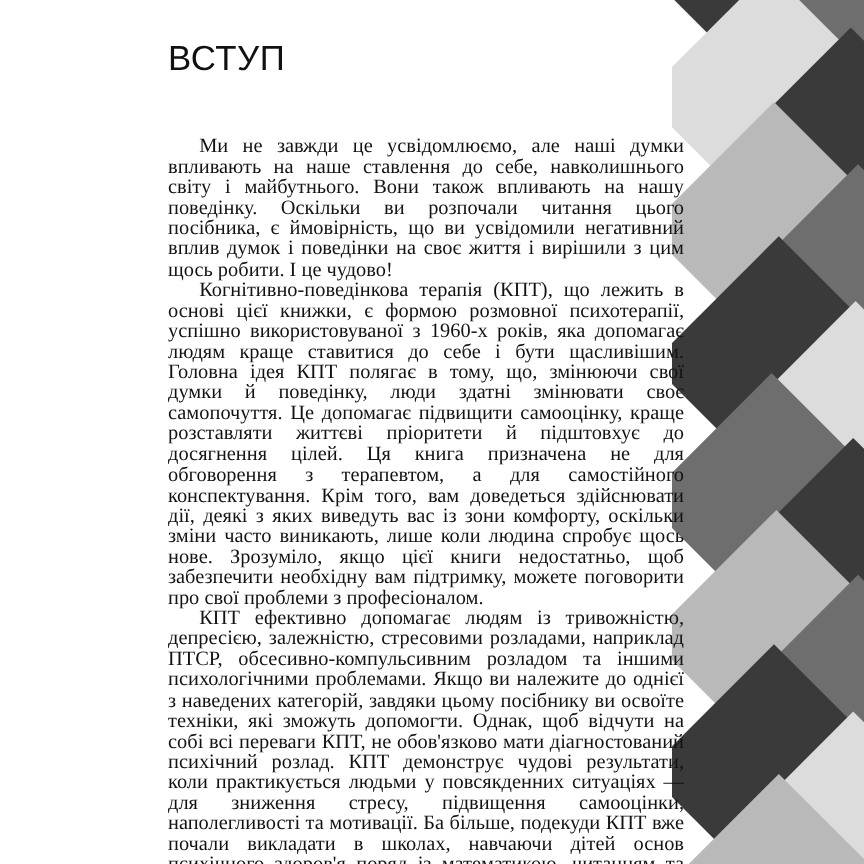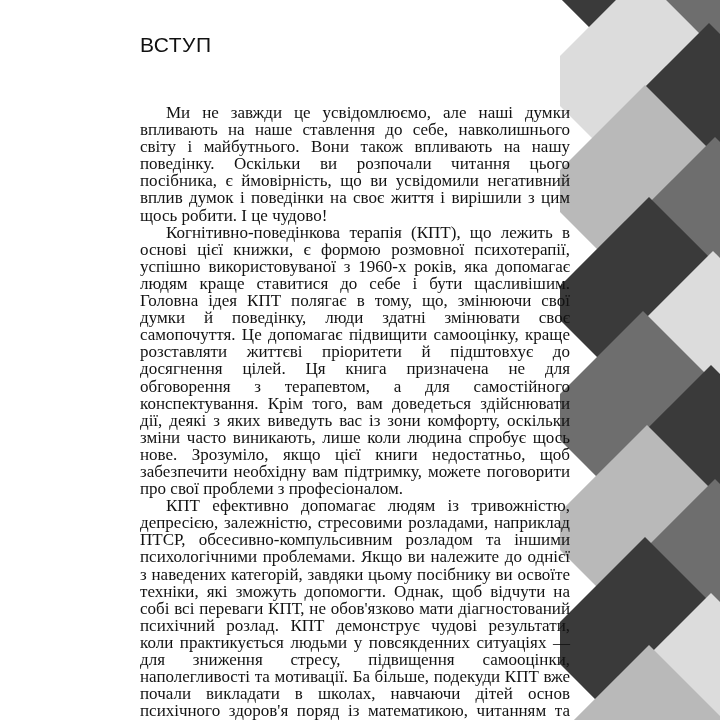--- a/index.html
+++ b/index.html
@@ -55,21 +55,21 @@
   
   #content {
     position: absolute;
     left: 140px;
     top: 0;
     width: 430px;
     height: 720px;
   }
   #page-title {
     font-family: "Liberation Sans", "DejaVu Sans", sans-serif;
-    font-size: 21px;
+    font-size: 29px;
     letter-spacing: 0.5px;
     font-weight: 400;
     color: #111111;
     margin: 0;
     padding-top: 33px;
   }
   #body-text {
     margin-top: 47px;
     font-size: 17px;
     line-height: 17.1px;

